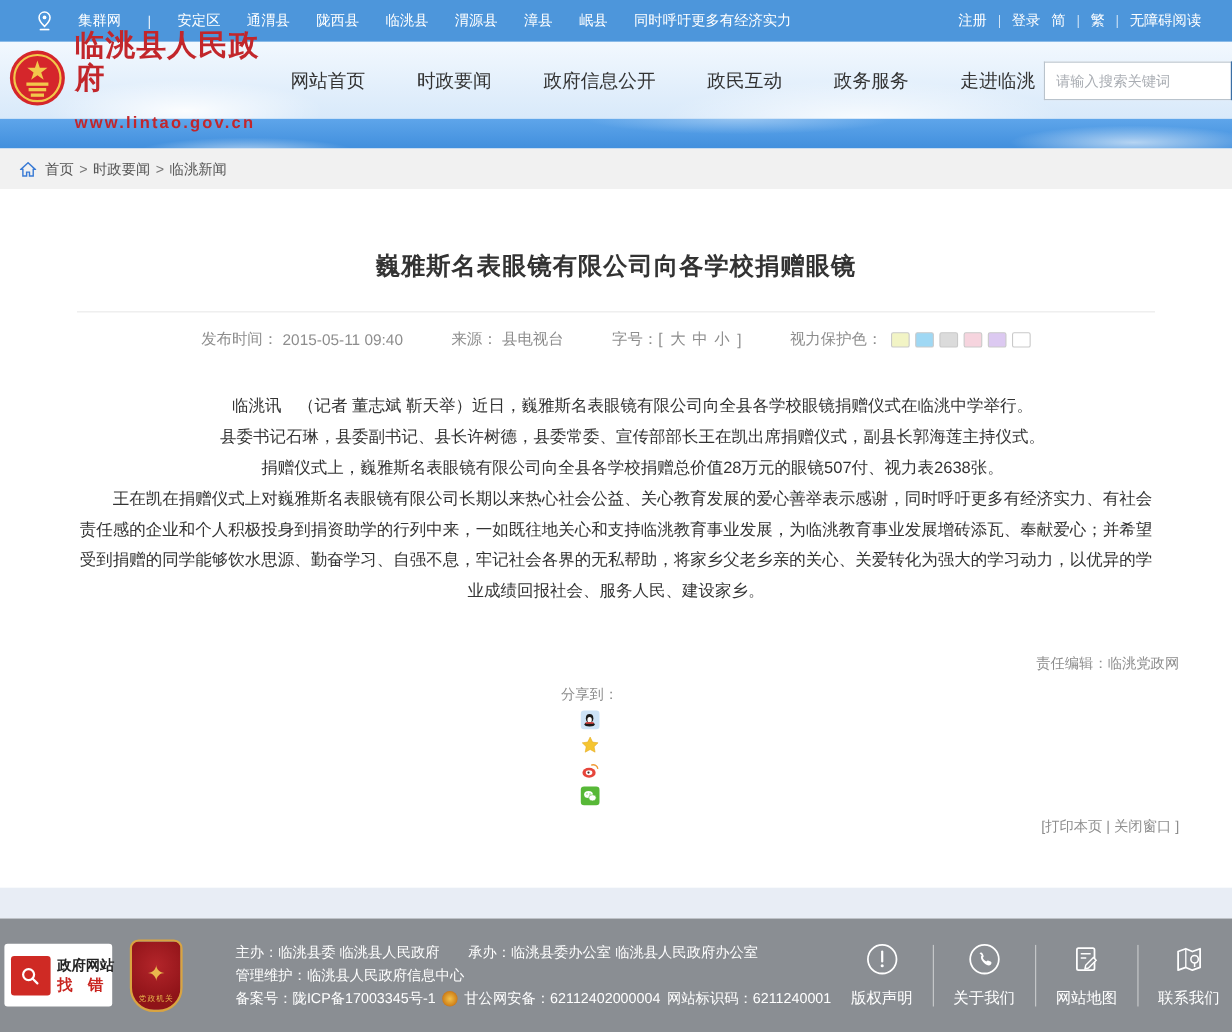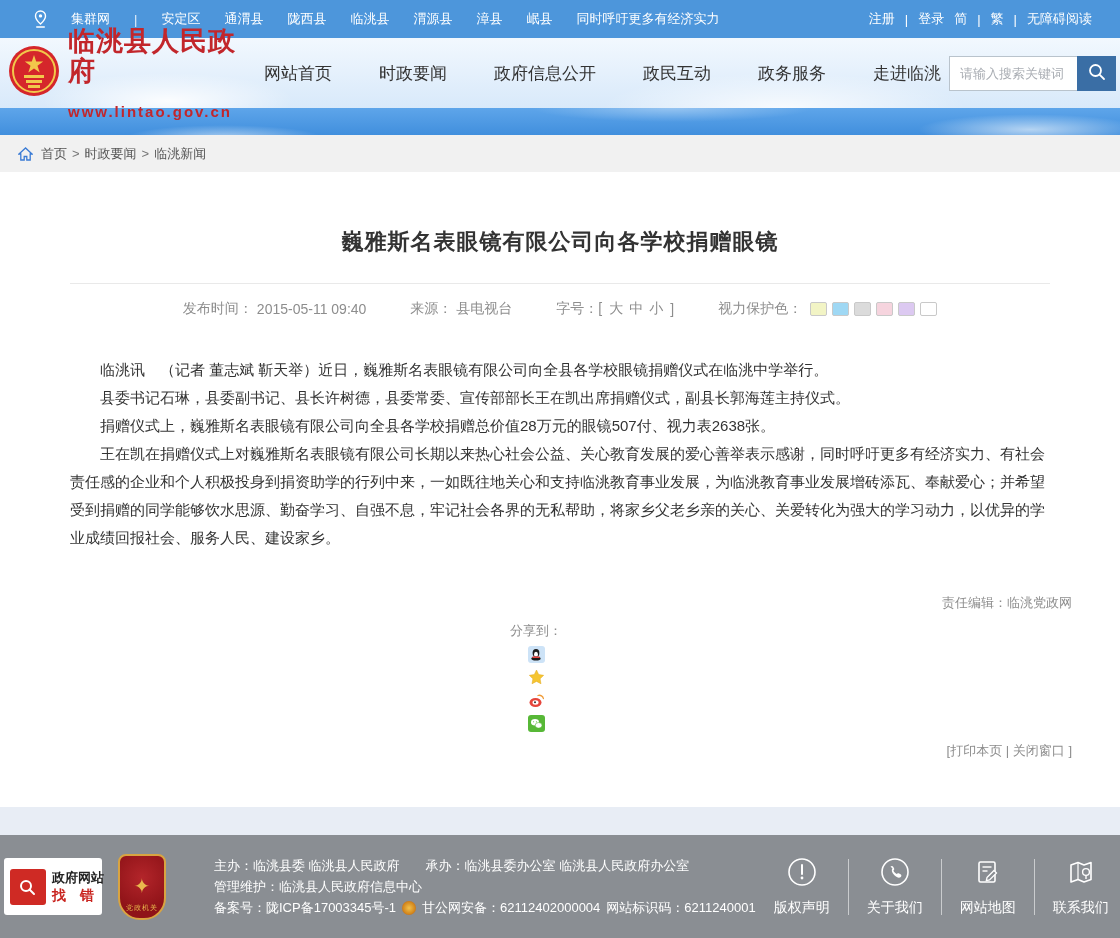--- a/index.html
+++ b/index.html
@@ -3,36 +3,36 @@
 <meta charset="utf-8">
 <style>
   * { margin:0; padding:0; box-sizing:border-box; }
   html,body { width:1120px; background:#fff; font-family:"Liberation Sans","DejaVu Sans",sans-serif; }
   .page { width:1120px; height:938px; overflow:hidden; background:#fff; }
 
   
   .topbar { height:38px; background:#4D96DB; display:flex; align-items:center; padding:0 28px 0 34px; color:#fff; font-size:13px; }
   .topbar-left { display:flex; align-items:center; gap:24px; }
   .topbar-left .pin { display:flex; align-items:center; }
-  .topbar a, .tlink { color:#fff; text-decoration:none; cursor:pointer; white-space:nowrap; }
+  .topbar a, .tlink { color:#fff; text-decoration:none; cursor:pointer; white-space:nowrap;font-family:Liberation Serif, serif; }
   .tsep { opacity:.85; }
   .topbar-right { margin-left:auto; display:flex; align-items:center; gap:10px; font-size:13px; }
 
   
   .header { height:70px; display:flex; align-items:center; padding:0 10px 0 8px;
     background: radial-gradient(ellipse 180px 40px at 15% 90%, rgba(255,255,255,.9), rgba(255,255,255,0) 70%),
                 radial-gradient(ellipse 260px 50px at 70% 100%, rgba(255,255,255,.8), rgba(255,255,255,0) 70%),
                 linear-gradient(180deg,#f2f8fe 0%,#d8e9fa 100%); }
   .logo { display:flex; align-items:center; gap:8px; min-width:228px; }
   .logo-text .site-name { color:#c2262b; font-size:27px; font-weight:bold; letter-spacing:1px; line-height:30px; }
   .logo-text .site-url { color:#c2262b; font-size:15px; font-weight:bold; letter-spacing:2px; line-height:18px;margin-top:17px; }
   .mainnav { display:flex; align-items:center; gap:47px; margin-left:28px; font-size:17px; color:#333; }
   .mainnav span { cursor:pointer; white-space:nowrap; }
   .search { margin-left:auto; display:flex; align-items:center; }
-  .search input { width:128px; height:35px; border:1px solid #b9c3cc; border-right:none; background:#fff; padding:0 10px; font-size:13px; color:#333; outline:none;margin-left:8px; }
+  .search input { width:170px; height:35px; border:1px solid #b9c3cc; border-right:none; background:#fff; padding:0 10px; font-size:13px; color:#333; outline:none;margin-left:8px; }
   .search input::placeholder { color:#a9adb3; }
   .search button { width:39px; height:35px; background:#3a6ea5; border:1px solid #3a6ea5; cursor:pointer; display:flex; align-items:center; justify-content:center; }
 
   
   .sky-band { height:27px;
     background: radial-gradient(ellipse 140px 18px at 20% 110%, rgba(255,255,255,.55), rgba(255,255,255,0) 70%),
                 radial-gradient(ellipse 200px 20px at 60% 0%, rgba(255,255,255,.35), rgba(255,255,255,0) 70%),
                 radial-gradient(ellipse 160px 22px at 92% 80%, rgba(255,255,255,.6), rgba(255,255,255,0) 70%),
                 linear-gradient(180deg,#5ea5ea 0%,#418fdd 100%); }
 
@@ -44,21 +44,21 @@
   
   .content { height:635px; background:#fff; padding-top:55px; }
   .article-title { text-align:center; font-size:22px; font-weight:bold; color:#333; letter-spacing:1px; }
   .title-rule { margin:26px 70px 0; border-bottom:1px solid #e9e9e9; }
   .meta-row { margin-top:16px; display:flex; justify-content:center; align-items:center; gap:44px; font-size:14px; color:#8d8d8d; }
   .meta-group { display:flex; align-items:center; gap:4px; white-space:nowrap; }
   .size-opt { cursor:pointer; margin:0 3px; }
   .swatches { display:flex; gap:5px; margin-left:4px; }
   .swatch { width:17px; height:14px; border:1px solid #c9c9c9; border-radius:2px; cursor:pointer; }
 
-  .article-body { margin:38px 70px 0; font-size:15px; line-height:28px; color:#333; }
+  .article-body { margin:38px 70px 0; font-size:15px; line-height:28px; color:#333;text-align:center; }
   .article-body p { text-indent:2em; }
 
   .editor-row { margin:42px 48px 0 0; text-align:right; font-size:13px; color:#8d8d8d; }
   .share-row { margin:10px 48px 0 0; display:flex; justify-content:flex-end; align-items:center; gap:6px; font-size:13px; color:#8d8d8d;flex-direction:column; }
   .share-ic { width:17px; height:17px; border-radius:3px; display:inline-flex; align-items:center; justify-content:center; cursor:pointer; }
   .print-row { margin:10px 48px 0 0; text-align:right; font-size:13px; color:#8d8d8d; }
   .print-row span.lnk { cursor:pointer; }
 
   
   .prefooter { height:28px; background:#e8edf5; }

